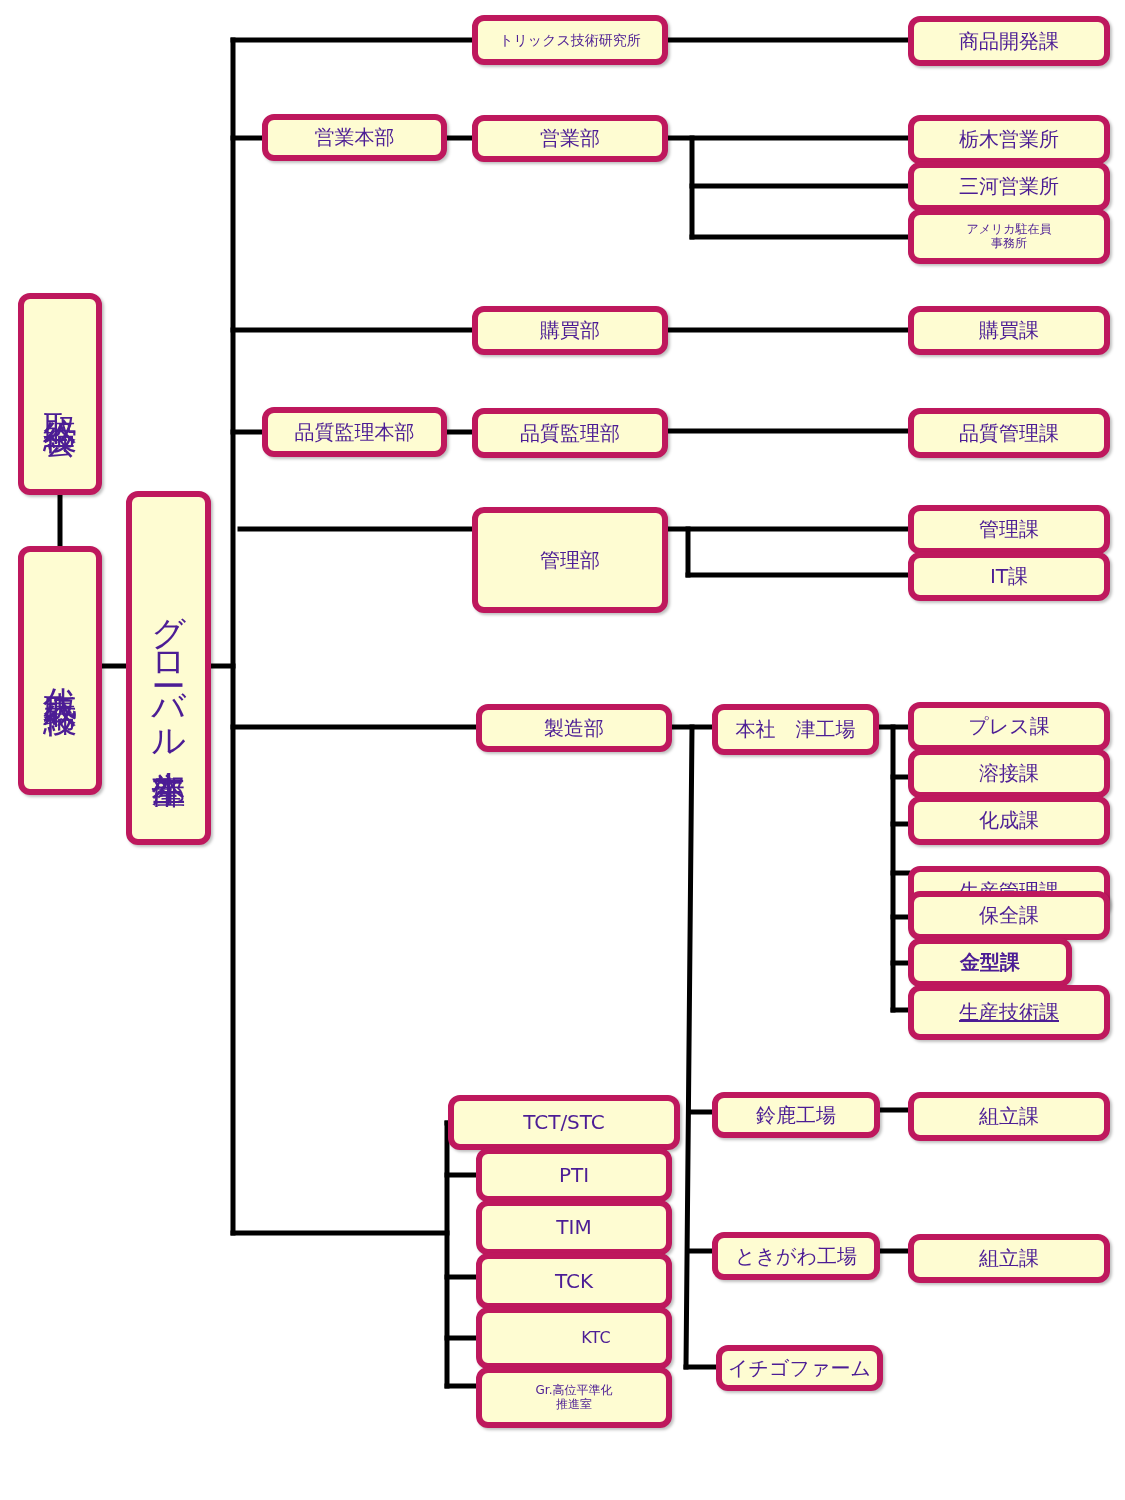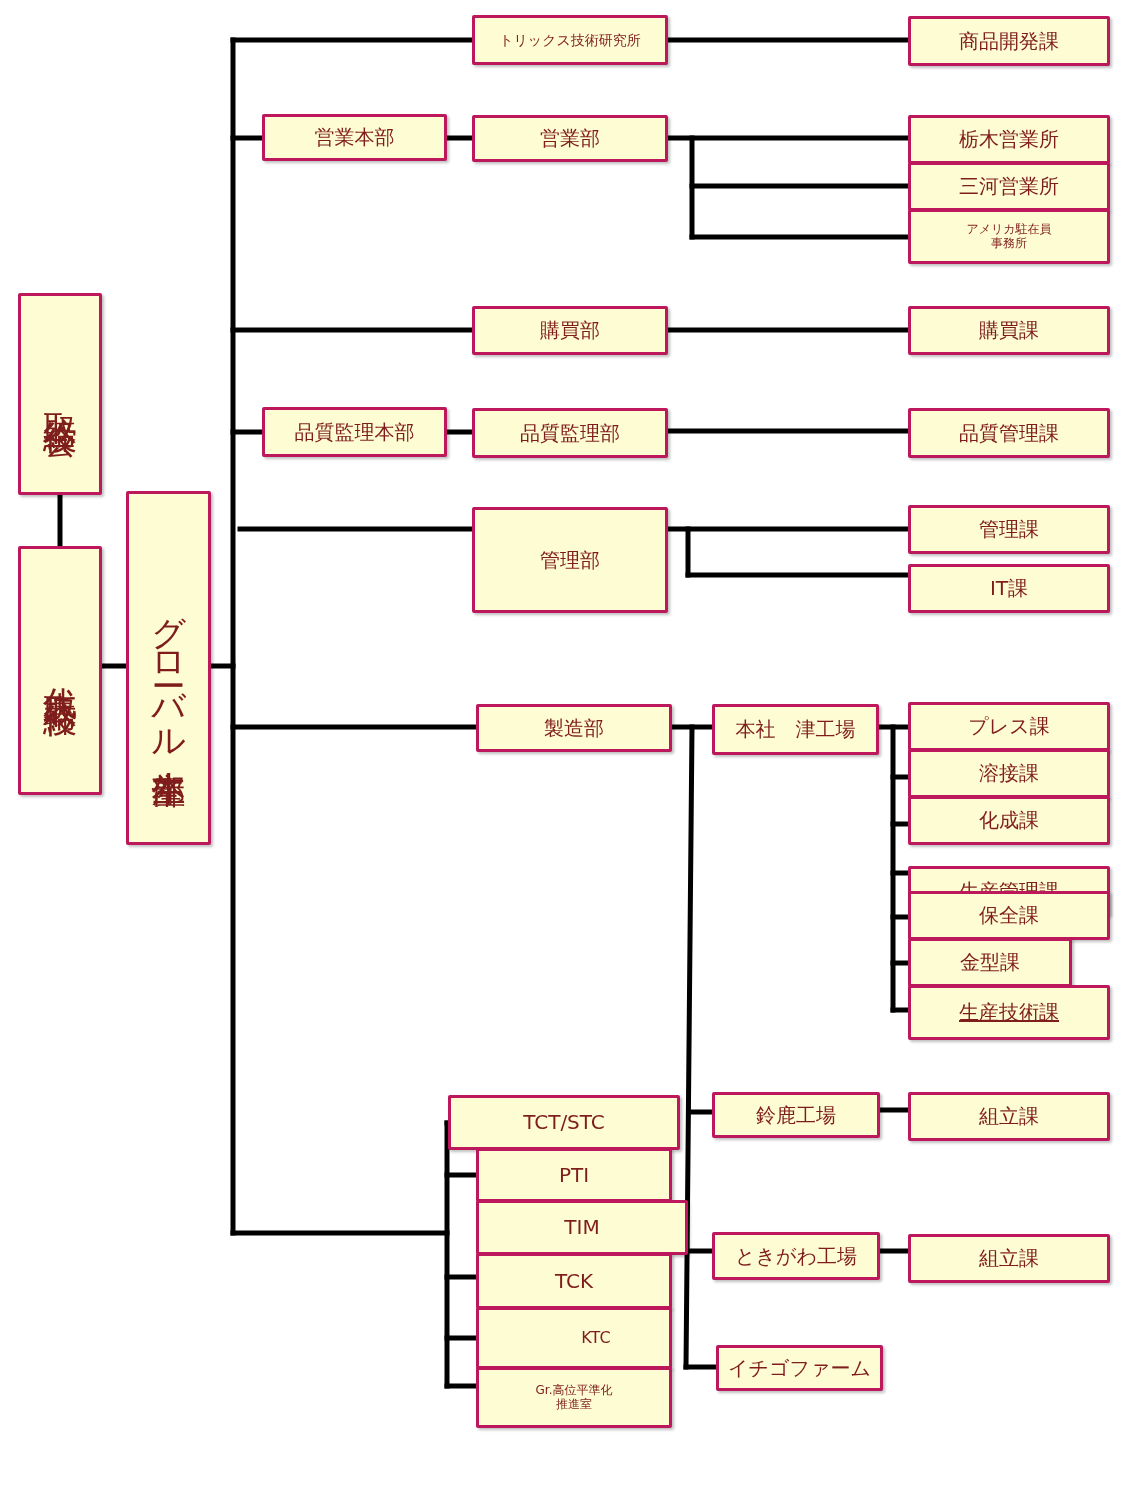--- a/index.html
+++ b/index.html
@@ -1,23 +1,23 @@
 <!DOCTYPE html>
 <html><head>
 <meta charset="utf-8">
 <style>
   html, body { margin: 0; padding: 0; background: #ffffff; }
   body { width: 1125px; height: 1500px; position: relative; overflow: hidden;
          font-family: "DejaVu Sans", "Liberation Sans", sans-serif; }
   #lines { position: absolute; left: 0; top: 0; width: 1125px; height: 1500px; }
   .box {
     position: absolute; box-sizing: border-box;
-    background: #fefcd2; border: 3px solid #be185d; border-radius: 2px;
+    background: #fefcd2; border: 6px solid #be185d; border-radius: 12px;
     display: flex; align-items: center; justify-content: center; text-align: center;
-    color: #7f1d1d; font-size: 20px; line-height: 1.15;
+    color: #4c1d95; font-size: 20px; line-height: 1.15;
     box-shadow: 2px 2px 3px rgba(0,0,0,0.25);
   }
   .box.small { font-size: 16px; padding-left: 44px; }
   .box.xs { font-size: 14px; }
   .box.two { font-size: 12px; white-space: pre-line; }
   .vert { writing-mode: vertical-rl; text-orientation: upright; font-size: 34px; letter-spacing: 4px; }
   .vert2 { writing-mode: vertical-rl; text-orientation: upright; font-size: 34px; letter-spacing: 0px; }
   .ln { stroke: #000; stroke-width: 5; fill: none; stroke-linecap: square; }
 </style>
 </head>
@@ -101,40 +101,40 @@
 
 <div class="box" style="left:472px;top:306px;width:196px;height:49px;">購買部</div>
 <div class="box" style="left:908px;top:306px;width:202px;height:49px;">購買課</div>
 
 <div class="box" style="left:262px;top:407px;width:185px;height:50px;">品質監理本部</div>
 <div class="box" style="left:472px;top:408px;width:196px;height:50px;">品質監理部</div>
 <div class="box" style="left:908px;top:408px;width:202px;height:50px;">品質管理課</div>
 
 <div class="box" style="left:472px;top:507px;width:196px;height:106px;">管理部</div>
 <div class="box" style="left:908px;top:505px;width:202px;height:49px;">管理課</div>
-<div class="box" style="left:908px;top:552px;width:202px;height:49px;margin-top:12px;">IT課</div>
+<div class="box" style="left:908px;top:552px;width:202px;height:49px;">IT課</div>
 
 <div class="box" style="left:476px;top:704px;width:196px;height:48px;">製造部</div>
 <div class="box" style="left:712px;top:704px;width:167px;height:51px;">本社　津工場</div>
 
 <div class="box" style="left:908px;top:702px;width:202px;height:49px;">プレス課</div>
 <div class="box" style="left:908px;top:749px;width:202px;height:49px;">溶接課</div>
 <div class="box" style="left:908px;top:796px;width:202px;height:49px;">化成課</div>
 <div class="box" style="left:908px;top:866px;width:202px;height:50px;">生産管理課</div>
 <div class="box" style="left:908px;top:891px;width:202px;height:49px;">保全課</div>
-<div class="box" style="left:908px;top:938px;width:164px;height:49px;">金型課</div>
+<div class="box" style="left:908px;top:938px;width:164px;height:49px;font-weight:bold;">金型課</div>
 <div class="box" style="left:908px;top:985px;width:202px;height:55px;text-decoration:underline;">生産技術課</div>
 
 <div class="box" style="left:712px;top:1092px;width:168px;height:46px;">鈴鹿工場</div>
 <div class="box" style="left:908px;top:1092px;width:202px;height:49px;">組立課</div>
 
 <div class="box" style="left:712px;top:1232px;width:168px;height:48px;">ときがわ工場</div>
 <div class="box" style="left:908px;top:1234px;width:202px;height:49px;">組立課</div>
 
 <div class="box" style="left:716px;top:1345px;width:167px;height:46px;">イチゴファーム</div>
 
 <div class="box" style="left:448px;top:1095px;width:232px;height:55px;">TCT/STC</div>
 <div class="box" style="left:476px;top:1148px;width:196px;height:54px;">PTI</div>
-<div class="box" style="left:476px;top:1200px;width:212px;height:55px;">TIM</div>
+<div class="box" style="left:476px;top:1200px;width:196px;height:55px;">TIM</div>
 <div class="box" style="left:476px;top:1253px;width:196px;height:56px;">TCK</div>
 <div class="box small" style="left:476px;top:1307px;width:196px;height:62px;">KTC</div>
 <div class="box two" style="left:476px;top:1367px;width:196px;height:61px;">Gr.高位平準化
 推進室</div>
 
 </body></html>

